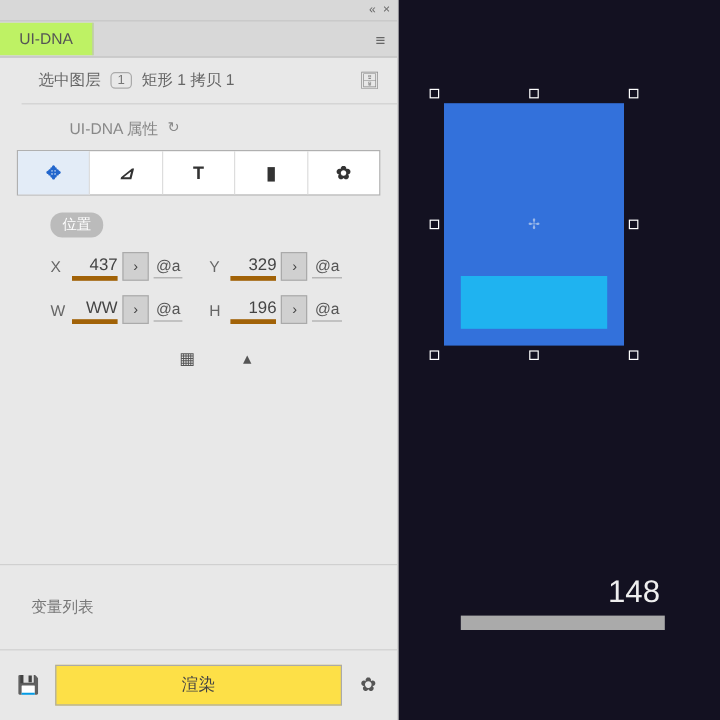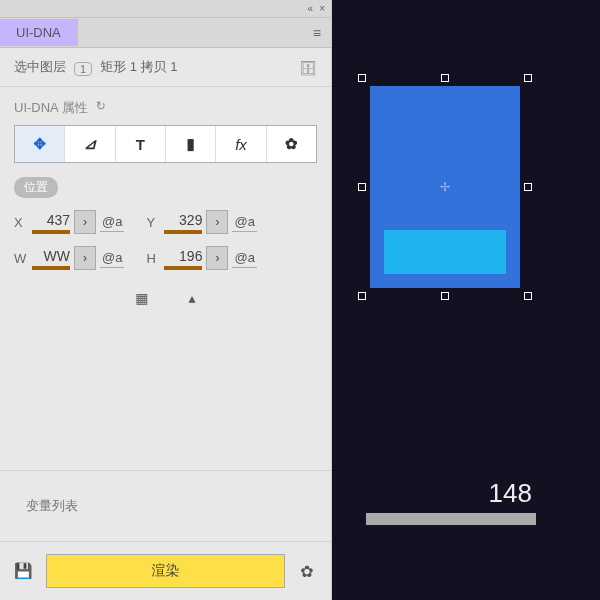--- a/index.html
+++ b/index.html
@@ -1,33 +1,33 @@
 <!DOCTYPE html>
 <html><head>
 <meta charset="utf-8">
 <style>
 * { box-sizing: border-box; margin: 0; padding: 0; font-family: "Microsoft YaHei", Arial, sans-serif; }
 body { width: 600px; height: 600px; background: #131121; display: flex; overflow: hidden; }
 .panel { width: 332px; height: 600px; background: #e8e8e8; display: flex; flex-direction: column; border-right: 1px solid #ccc; }
 .titlebar { height: 18px; background: #d8d8d8; display: flex; justify-content: flex-end; align-items: center; padding: 0 6px; gap: 6px; border-bottom: 1px solid #c0c0c0; }
 .titlebar span { font-size: 10px; color: #666; cursor: pointer; }
 .tabrow { height: 30px; background: #d8d8d8; display: flex; align-items: center; border-bottom: 1px solid #c0c0c0; }
-.tab { background: #c4b5fd; padding: 6px 16px; font-size: 13px; color: #555; border-right: 1px solid #c0c0c0; }
+.tab { background: #bef264; padding: 6px 16px; font-size: 13px; color: #555; border-right: 1px solid #c0c0c0; }
 .tab-menu { margin-left: auto; padding: 0 10px; color: #666; font-size: 14px; }
 .section { padding: 10px 14px; border-bottom: 1px solid #d0d0d0; font-size: 13px; color: #666; }
-.layer-row { display: flex; align-items: flex-end; gap: 8px; }
+.layer-row { display: flex; align-items: center; gap: 8px; margin-left: 18px; }
 .layer-badge { border: 1px solid #aaa; border-radius: 4px; padding: 0 5px; font-size: 11px; color: #777; }
 .briefcase { margin-left: auto; color: #888; font-size: 14px; }
-.props-header { display: flex; gap: 8px; padding: 12px 14px 8px; font-size: 13px; color: #888; }
+.props-header { display: flex; gap: 8px; padding: 12px 14px 8px; font-size: 13px; color: #888; margin-left: 44px; }
 .refresh { font-size: 12px; }
 .toolbar { display: flex; border: 1px solid #b0b0b0; margin: 0 14px 14px; background: #fff; }
 .tool { flex: 1; height: 36px; display: flex; align-items: center; justify-content: center; border-right: 1px solid #ddd; font-size: 15px; color: #333; cursor: pointer; font-weight: bold; }
 .tool:last-child { border-right: none; }
 .tool.active { background: #e3ecf7; color: #2266cc; }
-.pos-body { padding: 0 14px 14px; }
+.pos-body { padding: 0 14px 14px; margin-left: 28px; }
 .badge-pos { display: inline-block; background: #bbb; color: #fff; border-radius: 10px; padding: 2px 10px; font-size: 12px; margin-bottom: 12px; }
 .coord-row { display: flex; align-items: center; gap: 6px; margin-bottom: 12px; }
 .coord-group { display: flex; align-items: center; gap: 4px; }
 .coord-label { font-size: 13px; color: #666; width: 14px; }
 .coord-input { width: 38px; border: none; border-bottom: 4px solid #a16207; background: transparent; font-size: 14px; text-align: right; color: #444; padding: 2px 0; }
 .chev { width: 22px; height: 24px; background: #d0d0d0; border: 1px solid #aaa; display: flex; align-items: center; justify-content: center; font-size: 12px; cursor: pointer; color: #444; }
 .at { font-size: 13px; color: #555; border-bottom: 1px solid #aaa; padding: 2px 2px; }
 .align-row { display: flex; justify-content: center; gap: 40px; padding: 8px 0 20px; }
 .align-ico { font-size: 14px; color: #555; cursor: pointer; }
 .spacer { flex: 1; }
@@ -41,21 +41,21 @@
 .handle { position: absolute; width: 8px; height: 8px; border: 1px solid #fff; background: #131121; }
 .h-tl { left: -4px; top: -4px; } .h-tm { left: 50%; top: -4px; margin-left: -4px; } .h-tr { right: -4px; top: -4px; }
 .h-ml { left: -4px; top: 50%; margin-top: -4px; } .h-mr { right: -4px; top: 50%; margin-top: -4px; }
 .h-bl { left: -4px; bottom: -4px; } .h-bm { left: 50%; bottom: -4px; margin-left: -4px; } .h-br { right: -4px; bottom: -4px; }
 .rect { position: absolute; left: 8px; top: 8px; right: 8px; bottom: 8px; background: #3371db; }
 .rect-inner { position: absolute; left: 14px; right: 14px; bottom: 14px; height: 44px; background: #1fb3f0; }
 .center-cross { position: absolute; left: 50%; top: 50%; color: #9bb8e8; font-size: 12px; transform: translate(-50%, -50%); }
 .swatch-row { position: absolute; left: 24px; top: 410px; display: flex; align-items: center; gap: 18px; }
 .swatch { width: 38px; height: 38px; border-radius: 50%; background: #3371db; }
 .swatch-text { font-size: 24px; color: #eee; }
-.num-row { position: absolute; left: 34px; top: 478px; width: 170px; }
+.num-row { position: absolute; left: 52px; top: 478px; width: 170px; }
 .num-val { text-align: right; font-size: 26px; color: #eee; padding-right: 4px; }
 .num-bar { height: 12px; background: #aaa; margin-top: 4px; }
 </style>
 </head>
 <body>
 
 <div class="panel">
   <div class="titlebar">
     <span>«</span>
     <span>×</span>
@@ -72,21 +72,20 @@
   </div>
   <div class="props-header">
     <span>UI-DNA 属性</span>
     <span class="refresh">↻</span>
   </div>
   <div class="toolbar">
     <div class="tool active">✥</div>
     <div class="tool" style="font-style:italic">⊿</div>
     <div class="tool">T</div>
     <div class="tool">▮</div>
-    <div class="tool" style="font-style:italic;font-weight:normal">fx</div>
     <div class="tool">✿</div>
   </div>
   <div class="pos-body">
     <span class="badge-pos">位置</span>
     <div class="coord-row">
       <div class="coord-group">
         <span class="coord-label">X</span>
         <input class="coord-input" value="437" style="">
         <div class="chev">›</div>
         <span class="at">@a</span>

